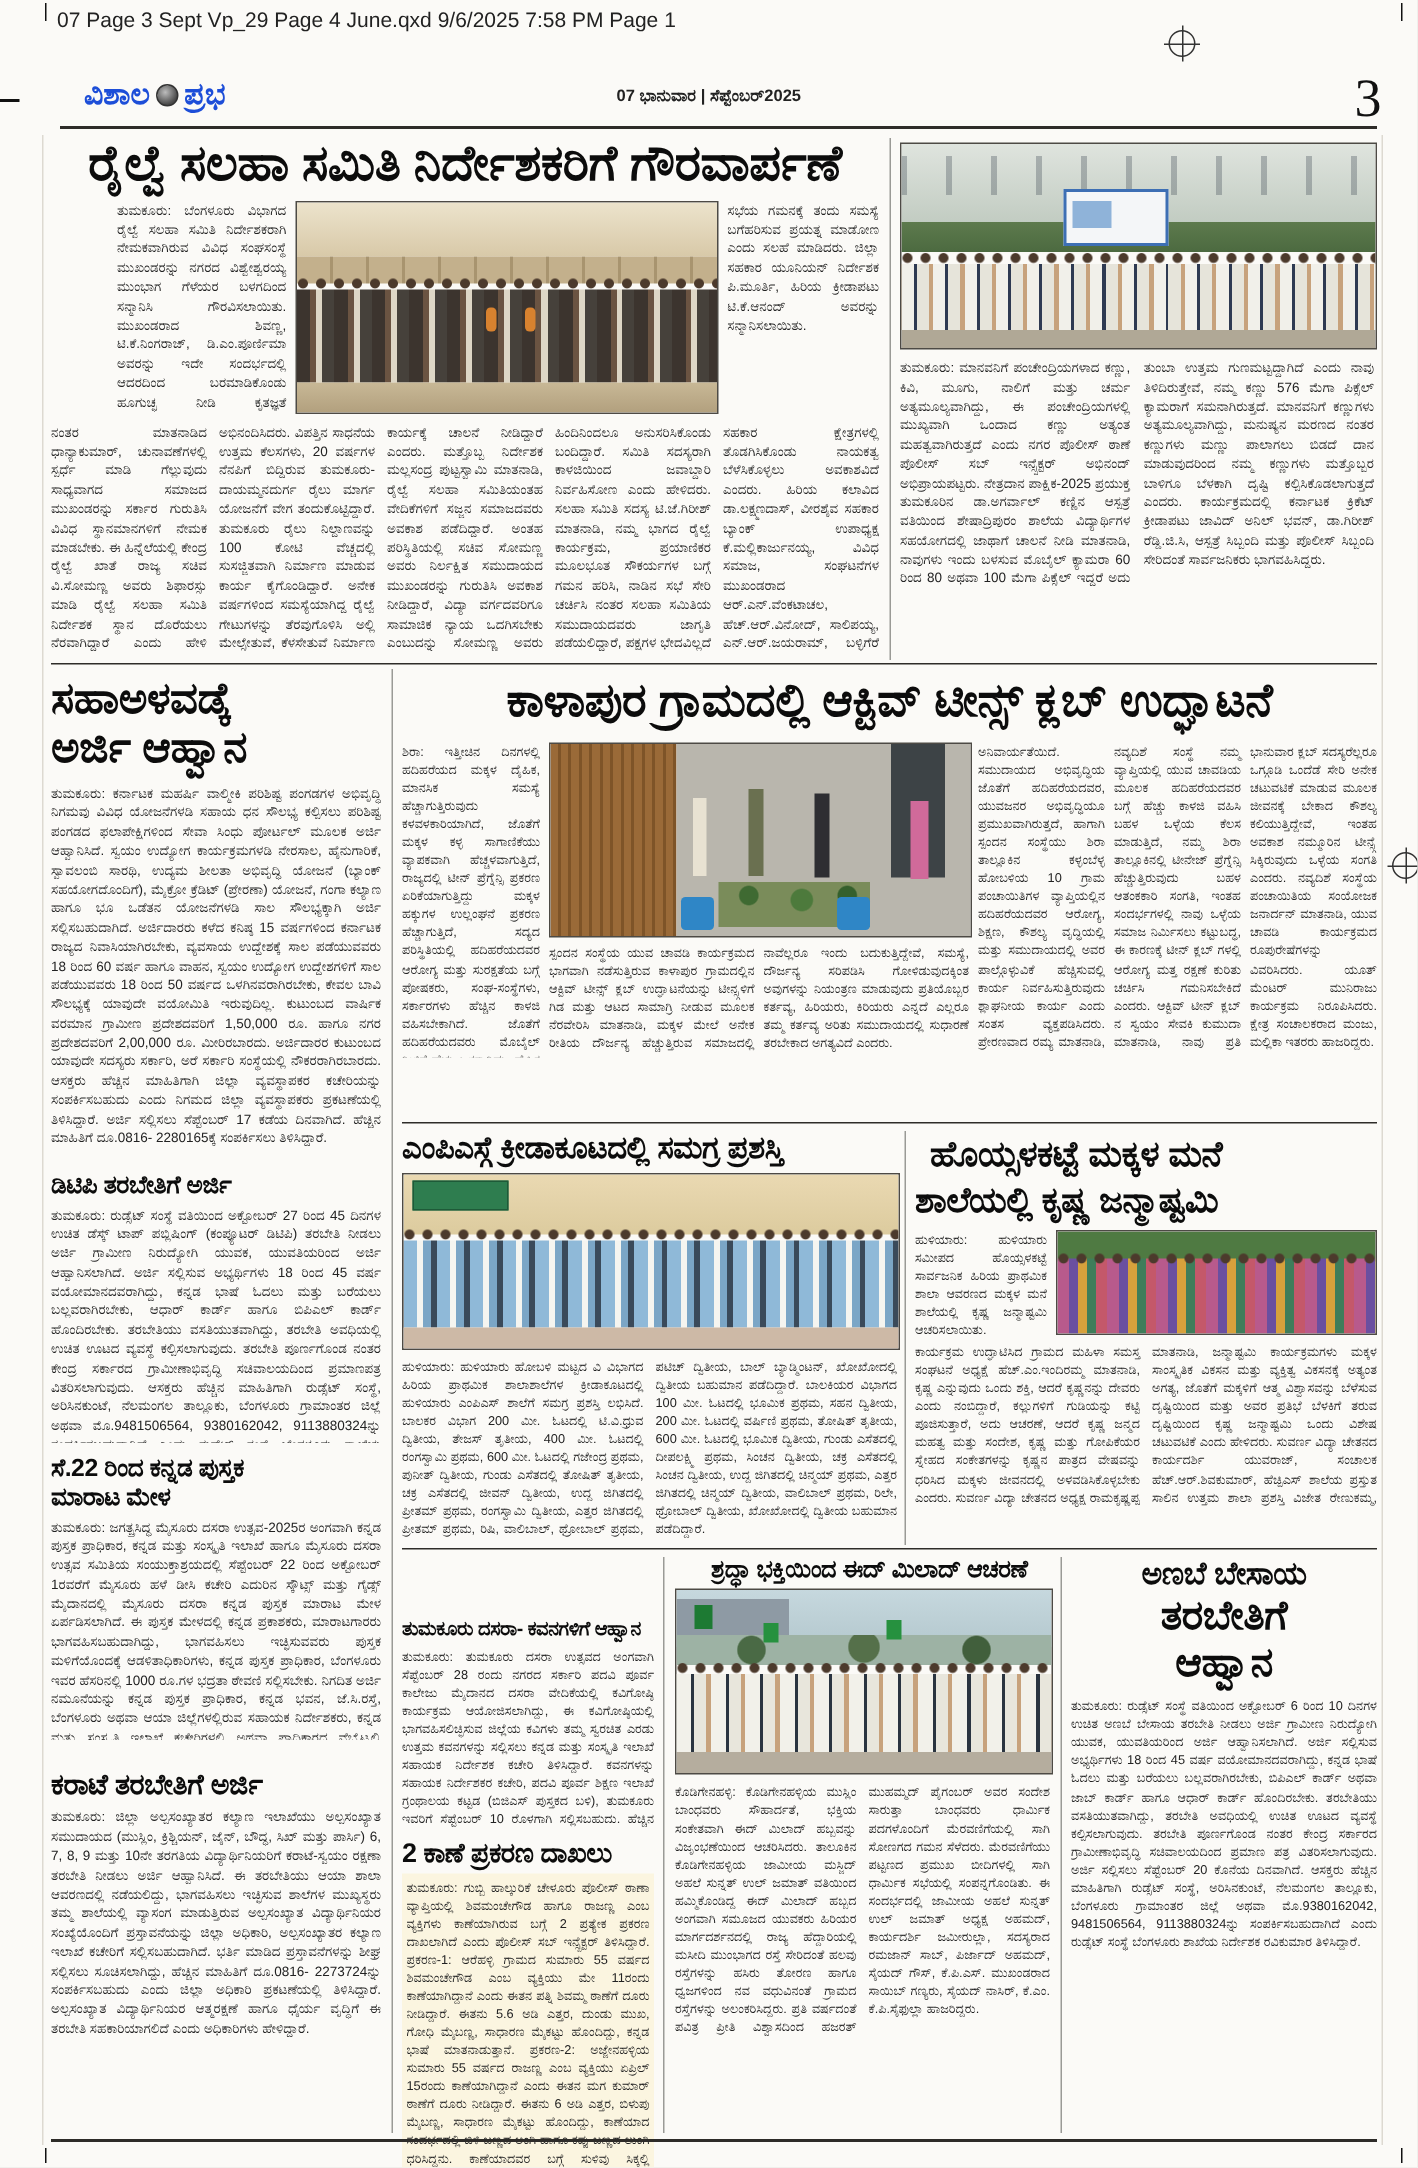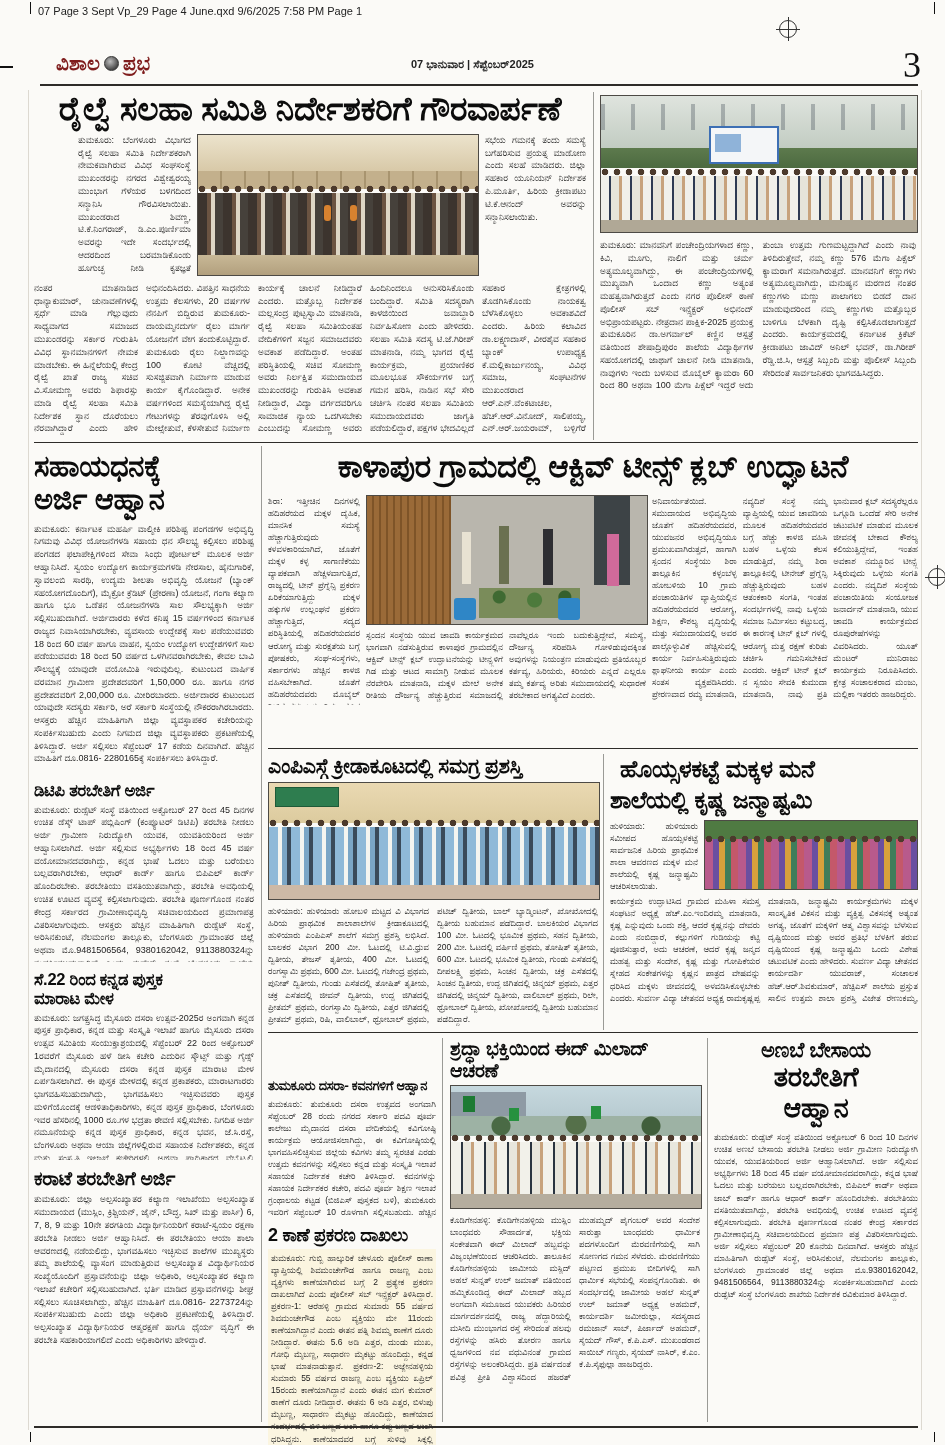--- a/index.html
+++ b/index.html
@@ -12,30 +12,30 @@
   .photo{position:relative;overflow:hidden;border:1px solid #4d4a45;}
   .vr{width:1px;background:#9a9a96;}
   .vr-light{width:1px;background:#ddd9d1;}
   .hr{background:#2e2c29;}
   .heads{position:absolute;left:0;right:0;height:9px;
          background-image:radial-gradient(circle at 4px 4px,#4c3a2c 3px,rgba(0,0,0,0) 3.6px);
          background-size:12px 9px;}
   .crosshair{position:absolute;width:16px;height:16px;border:1px solid #333;border-radius:50%;}
   .crosshair:before{content:"";position:absolute;left:50%;top:-4px;bottom:-4px;width:1px;background:#333;}
   .crosshair:after{content:"";position:absolute;top:50%;left:-4px;right:-4px;height:1px;background:#333;}
-  .mast-title{font-weight:800;font-size:20px;color:#7f1d1d;display:flex;align-items:center;gap:4px;}
+  .mast-title{font-weight:800;font-size:20px;color:#1d4ed8;display:flex;align-items:center;gap:4px;}
   .logo-dot{display:inline-block;width:13px;height:13px;border-radius:50%;
             background:radial-gradient(circle at 40% 35%,#bdbdbd,#4a4a4a 70%);border:1px solid #333;}
 </style>
 </head>
 <body>
 
 <div class="page">
 
-  <div class="abs" style="left:38px;top:5px;font-size:11px;color:#222;">07 Page 3 Sept Vp_29 Page 4 June.qxd  9/6/2025  7:58 PM  Page 1</div>
+  <div class="abs" style="left:38px;top:5px;font-size:14px;color:#222;">07 Page 3 Sept Vp_29 Page 4 June.qxd  9/6/2025  7:58 PM  Page 1</div>
   <div class="abs" style="left:30px;top:2px;width:1px;height:12px;background:#111;"></div>
   <div class="abs" style="left:934px;top:2px;width:1px;height:12px;background:#111;"></div>
   <div class="abs" style="left:0;top:66px;width:13px;height:2px;background:#111;"></div>
   <div class="crosshair" style="left:779px;top:20px;"></div>
   <div class="crosshair" style="left:928px;top:568px;"></div>
   <div class="abs vr-light" style="left:28px;top:90px;height:1340px;"></div>
   <div class="abs vr-light" style="left:921px;top:90px;height:1340px;"></div>
 
   <div class="abs mast-title" style="left:56px;top:52px;">
     <span>ವಿಶಾಲ</span>
@@ -77,34 +77,34 @@
       <div class="abs" style="left:0;right:0;top:80px;height:44px;background:repeating-linear-gradient(90deg,#f1f0ea 0 8px,#2e3a52 8px 10px,#e6e4da 10px 18px,#c7a27c 18px 21px);"></div>
       <div class="abs" style="left:0;right:0;bottom:0;height:12px;background:#b0a896;"></div>
     </div>
     <div class="bodytxt" style="margin-top:6px;height:168px;column-count:2;column-gap:9px;">ತುಮಕೂರು: ಮಾನವನಿಗೆ ಪಂಚೇಂದ್ರಿಯಗಳಾದ ಕಣ್ಣು, ಕಿವಿ, ಮೂಗು, ನಾಲಿಗೆ ಮತ್ತು ಚರ್ಮ ಅತ್ಯಮೂಲ್ಯವಾಗಿದ್ದು, ಈ ಪಂಚೇಂದ್ರಿಯಗಳಲ್ಲಿ ಮುಖ್ಯವಾಗಿ ಒಂದಾದ ಕಣ್ಣು ಅತ್ಯಂತ ಮಹತ್ವವಾಗಿರುತ್ತದೆ ಎಂದು ನಗರ ಪೊಲೀಸ್ ಠಾಣೆ ಪೊಲೀಸ್ ಸಬ್ ಇನ್ಸ್ಪೆಕ್ಟರ್ ಅಭಿನಂದ್ ಅಭಿಪ್ರಾಯಪಟ್ಟರು. ನೇತ್ರದಾನ ಪಾಕ್ಷಿಕ-2025 ಪ್ರಯುಕ್ತ ತುಮಕೂರಿನ ಡಾ.ಅಗರ್ವಾಲ್ ಕಣ್ಣಿನ ಆಸ್ಪತ್ರೆ ವತಿಯಿಂದ ಶೇಷಾದ್ರಿಪುರಂ ಶಾಲೆಯ ವಿದ್ಯಾರ್ಥಿಗಳ ಸಹಯೋಗದಲ್ಲಿ ಜಾಥಾಗೆ ಚಾಲನೆ ನೀಡಿ ಮಾತನಾಡಿ, ನಾವುಗಳು ಇಂದು ಬಳಸುವ ಮೊಬೈಲ್ ಕ್ಯಾಮರಾ 60 ರಿಂದ 80 ಅಥವಾ 100 ಮೆಗಾ ಪಿಕ್ಸೆಲ್ ಇದ್ದರೆ ಅದು ತುಂಬಾ ಉತ್ತಮ ಗುಣಮಟ್ಟದ್ದಾಗಿದೆ ಎಂದು ನಾವು ತಿಳಿದಿರುತ್ತೇವೆ, ನಮ್ಮ ಕಣ್ಣು 576 ಮೆಗಾ ಪಿಕ್ಸೆಲ್ ಕ್ಯಾಮರಾಗೆ ಸಮನಾಗಿರುತ್ತದೆ. ಮಾನವನಿಗೆ ಕಣ್ಣುಗಳು ಅತ್ಯಮೂಲ್ಯವಾಗಿದ್ದು, ಮನುಷ್ಯನ ಮರಣದ ನಂತರ ಕಣ್ಣುಗಳು ಮಣ್ಣು ಪಾಲಾಗಲು ಬಿಡದೆ ದಾನ ಮಾಡುವುದರಿಂದ ನಮ್ಮ ಕಣ್ಣುಗಳು ಮತ್ತೊಬ್ಬರ ಬಾಳಿಗೂ ಬೆಳಕಾಗಿ ದೃಷ್ಟಿ ಕಲ್ಪಿಸಿಕೊಡಲಾಗುತ್ತದೆ ಎಂದರು. ಕಾರ್ಯಕ್ರಮದಲ್ಲಿ ಕರ್ನಾಟಕ ಕ್ರಿಕೆಟ್ ಕ್ರೀಡಾಪಟು ಜಾವಿದ್ ಅನಿಲ್ ಭವನ್, ಡಾ.ಗಿರೀಶ್ ರೆಡ್ಡಿ.ಜಿ.ಸಿ, ಆಸ್ಪತ್ರೆ ಸಿಬ್ಬಂದಿ ಮತ್ತು ಪೊಲೀಸ್ ಸಿಬ್ಬಂದಿ ಸೇರಿದಂತೆ ಸಾರ್ವಜನಿಕರು ಭಾಗವಹಿಸಿದ್ದರು.</div>
   </div>
 
   <div class="abs hr" style="left:34px;top:442px;width:884px;height:1px;"></div>
 
   <div class="abs" style="left:34px;top:450px;width:220px;">
     <div>
-      <div class="headline" style="font-size:29px;">ಸಹಾಯಧನಕ್ಕೆ</div>
+      <div class="headline" style="font-size:29px;">ಸಹಾಅಳವಡ್ಕೆ</div>
       <div class="headline" style="font-size:29px;">ಅರ್ಜಿ ಆಹ್ವಾನ</div>
       <div class="bodytxt" style="margin-top:6px;height:250px;">ತುಮಕೂರು: ಕರ್ನಾಟಕ ಮಹರ್ಷಿ ವಾಲ್ಮೀಕಿ ಪರಿಶಿಷ್ಟ ಪಂಗಡಗಳ ಅಭಿವೃದ್ಧಿ ನಿಗಮವು ವಿವಿಧ ಯೋಜನೆಗಳಡಿ ಸಹಾಯ ಧನ ಸೌಲಭ್ಯ ಕಲ್ಪಿಸಲು ಪರಿಶಿಷ್ಟ ಪಂಗಡದ ಫಲಾಪೇಕ್ಷಿಗಳಿಂದ ಸೇವಾ ಸಿಂಧು ಪೋರ್ಟಲ್ ಮೂಲಕ ಅರ್ಜಿ ಆಹ್ವಾನಿಸಿದೆ. ಸ್ವಯಂ ಉದ್ಯೋಗ ಕಾರ್ಯಕ್ರಮಗಳಡಿ ನೇರಸಾಲ, ಹೈನುಗಾರಿಕೆ, ಸ್ವಾವಲಂಬಿ ಸಾರಥಿ, ಉದ್ಯಮ ಶೀಲತಾ ಅಭಿವೃದ್ಧಿ ಯೋಜನೆ (ಬ್ಯಾಂಕ್ ಸಹಯೋಗದೊಂದಿಗೆ), ಮೈಕ್ರೋ ಕ್ರೆಡಿಟ್ (ಪ್ರೇರಣಾ) ಯೋಜನೆ, ಗಂಗಾ ಕಲ್ಯಾಣ ಹಾಗೂ ಭೂ ಒಡೆತನ ಯೋಜನೆಗಳಡಿ ಸಾಲ ಸೌಲಭ್ಯಕ್ಕಾಗಿ ಅರ್ಜಿ ಸಲ್ಲಿಸಬಹುದಾಗಿದೆ. ಅರ್ಜಿದಾರರು ಕಳೆದ ಕನಿಷ್ಠ 15 ವರ್ಷಗಳಿಂದ ಕರ್ನಾಟಕ ರಾಜ್ಯದ ನಿವಾಸಿಯಾಗಿರಬೇಕು, ವ್ಯವಸಾಯ ಉದ್ದೇಶಕ್ಕೆ ಸಾಲ ಪಡೆಯುವವರು 18 ರಿಂದ 60 ವರ್ಷ ಹಾಗೂ ವಾಹನ, ಸ್ವಯಂ ಉದ್ಯೋಗ ಉದ್ದೇಶಗಳಿಗೆ ಸಾಲ ಪಡೆಯುವವರು 18 ರಿಂದ 50 ವರ್ಷದ ಒಳಗಿನವರಾಗಿರಬೇಕು, ಕೇವಲ ಬಾವಿ ಸೌಲಭ್ಯಕ್ಕೆ ಯಾವುದೇ ವಯೋಮಿತಿ ಇರುವುದಿಲ್ಲ. ಕುಟುಂಬದ ವಾರ್ಷಿಕ ವರಮಾನ ಗ್ರಾಮೀಣ ಪ್ರದೇಶದವರಿಗೆ 1,50,000 ರೂ. ಹಾಗೂ ನಗರ ಪ್ರದೇಶದವರಿಗೆ 2,00,000 ರೂ. ಮೀರಿರಬಾರದು. ಅರ್ಜಿದಾರರ ಕುಟುಂಬದ ಯಾವುದೇ ಸದಸ್ಯರು ಸರ್ಕಾರಿ, ಅರೆ ಸರ್ಕಾರಿ ಸಂಸ್ಥೆಯಲ್ಲಿ ನೌಕರರಾಗಿರಬಾರದು. ಆಸಕ್ತರು ಹೆಚ್ಚಿನ ಮಾಹಿತಿಗಾಗಿ ಜಿಲ್ಲಾ ವ್ಯವಸ್ಥಾಪಕರ ಕಚೇರಿಯನ್ನು ಸಂಪರ್ಕಿಸಬಹುದು ಎಂದು ನಿಗಮದ ಜಿಲ್ಲಾ ವ್ಯವಸ್ಥಾಪಕರು ಪ್ರಕಟಣೆಯಲ್ಲಿ ತಿಳಿಸಿದ್ದಾರೆ. ಅರ್ಜಿ ಸಲ್ಲಿಸಲು ಸೆಪ್ಟೆಂಬರ್ 17 ಕಡೆಯ ದಿನವಾಗಿದೆ. ಹೆಚ್ಚಿನ ಮಾಹಿತಿಗೆ ದೂ.0816- 2280165ಕ್ಕೆ ಸಂಪರ್ಕಿಸಲು ತಿಳಿಸಿದ್ದಾರೆ.</div>
     </div>
     <div style="margin-top:8px;">
       <div class="headline" style="font-size:16.5px;">ಡಿಟಿಪಿ ತರಬೇತಿಗೆ ಅರ್ಜಿ</div>
       <div class="bodytxt" style="margin-top:4px;height:158px;">ತುಮಕೂರು: ರುಡ್ಸೆಟ್ ಸಂಸ್ಥೆ ವತಿಯಿಂದ ಅಕ್ಟೋಬರ್ 27 ರಿಂದ 45 ದಿನಗಳ ಉಚಿತ ಡೆಸ್ಕ್ ಟಾಪ್ ಪಬ್ಲಿಷಿಂಗ್ (ಕಂಪ್ಯೂಟರ್ ಡಿಟಿಪಿ) ತರಬೇತಿ ನೀಡಲು ಅರ್ಜಿ ಗ್ರಾಮೀಣ ನಿರುದ್ಯೋಗಿ ಯುವಕ, ಯುವತಿಯರಿಂದ ಅರ್ಜಿ ಆಹ್ವಾನಿಸಲಾಗಿದೆ. ಅರ್ಜಿ ಸಲ್ಲಿಸುವ ಅಭ್ಯರ್ಥಿಗಳು 18 ರಿಂದ 45 ವರ್ಷ ವಯೋಮಾನದವರಾಗಿದ್ದು, ಕನ್ನಡ ಭಾಷೆ ಓದಲು ಮತ್ತು ಬರೆಯಲು ಬಲ್ಲವರಾಗಿರಬೇಕು, ಆಧಾರ್ ಕಾರ್ಡ್ ಹಾಗೂ ಬಿಪಿಎಲ್ ಕಾರ್ಡ್ ಹೊಂದಿರಬೇಕು. ತರಬೇತಿಯು ವಸತಿಯುತವಾಗಿದ್ದು, ತರಬೇತಿ ಅವಧಿಯಲ್ಲಿ ಉಚಿತ ಊಟದ ವ್ಯವಸ್ಥೆ ಕಲ್ಪಿಸಲಾಗುವುದು. ತರಬೇತಿ ಪೂರ್ಣಗೊಂಡ ನಂತರ ಕೇಂದ್ರ ಸರ್ಕಾರದ ಗ್ರಾಮೀಣಾಭಿವೃದ್ಧಿ ಸಚಿವಾಲಯದಿಂದ ಪ್ರಮಾಣಪತ್ರ ವಿತರಿಸಲಾಗುವುದು. ಆಸಕ್ತರು ಹೆಚ್ಚಿನ ಮಾಹಿತಿಗಾಗಿ ರುಡ್ಸೆಟ್ ಸಂಸ್ಥೆ, ಅರಿಸಿನಕುಂಟೆ, ನೆಲಮಂಗಲ ತಾಲ್ಲೂಕು, ಬೆಂಗಳೂರು ಗ್ರಾಮಾಂತರ ಜಿಲ್ಲೆ ಅಥವಾ ಮೊ.9481506564, 9380162042, 9113880324ನ್ನು ಸಂಪರ್ಕಿಸಬಹುದಾಗಿದೆ ಎಂದು ರುಡ್ಸೆಟ್ ಸಂಸ್ಥೆ ಬೆಂಗಳೂರು ಶಾಖೆಯ ನಿರ್ದೇಶಕ ರವಿಕುಮಾರ್ ತಿಳಿಸಿದ್ದಾರೆ.</div>
     </div>
     <div style="margin-top:8px;">
       <div class="headline" style="font-size:16.5px;">ಸೆ.22 ರಿಂದ ಕನ್ನಡ ಪುಸ್ತಕ</div>
       <div class="headline" style="font-size:16.5px;">ಮಾರಾಟ ಮೇಳ</div>
       <div class="bodytxt" style="margin-top:4px;height:148px;">ತುಮಕೂರು: ಜಗತ್ಪ್ರಸಿದ್ಧ ಮೈಸೂರು ದಸರಾ ಉತ್ಸವ-2025ರ ಅಂಗವಾಗಿ ಕನ್ನಡ ಪುಸ್ತಕ ಪ್ರಾಧಿಕಾರ, ಕನ್ನಡ ಮತ್ತು ಸಂಸ್ಕೃತಿ ಇಲಾಖೆ ಹಾಗೂ ಮೈಸೂರು ದಸರಾ ಉತ್ಸವ ಸಮಿತಿಯ ಸಂಯುಕ್ತಾಶ್ರಯದಲ್ಲಿ ಸೆಪ್ಟೆಂಬರ್ 22 ರಿಂದ ಅಕ್ಟೋಬರ್ 1ರವರೆಗೆ ಮೈಸೂರು ಹಳೆ ಡೀಸಿ ಕಚೇರಿ ಎದುರಿನ ಸ್ಕೌಟ್ಸ್ ಮತ್ತು ಗೈಡ್ಸ್ ಮೈದಾನದಲ್ಲಿ ಮೈಸೂರು ದಸರಾ ಕನ್ನಡ ಪುಸ್ತಕ ಮಾರಾಟ ಮೇಳ ಏರ್ಪಡಿಸಲಾಗಿದೆ. ಈ ಪುಸ್ತಕ ಮೇಳದಲ್ಲಿ ಕನ್ನಡ ಪ್ರಕಾಶಕರು, ಮಾರಾಟಗಾರರು ಭಾಗವಹಿಸಬಹುದಾಗಿದ್ದು, ಭಾಗವಹಿಸಲು ಇಚ್ಛಿಸುವವರು ಪುಸ್ತಕ ಮಳಿಗೆಯೊಂದಕ್ಕೆ ಆಡಳಿತಾಧಿಕಾರಿಗಳು, ಕನ್ನಡ ಪುಸ್ತಕ ಪ್ರಾಧಿಕಾರ, ಬೆಂಗಳೂರು ಇವರ ಹೆಸರಿನಲ್ಲಿ 1000 ರೂ.ಗಳ ಭದ್ರತಾ ಠೇವಣಿ ಸಲ್ಲಿಸಬೇಕು. ನಿಗದಿತ ಅರ್ಜಿ ನಮೂನೆಯನ್ನು ಕನ್ನಡ ಪುಸ್ತಕ ಪ್ರಾಧಿಕಾರ, ಕನ್ನಡ ಭವನ, ಜೆ.ಸಿ.ರಸ್ತೆ, ಬೆಂಗಳೂರು ಅಥವಾ ಆಯಾ ಜಿಲ್ಲೆಗಳಲ್ಲಿರುವ ಸಹಾಯಕ ನಿರ್ದೇಶಕರು, ಕನ್ನಡ ಮತ್ತು ಸಂಸ್ಕೃತಿ ಇಲಾಖೆ ಕಚೇರಿಗಳಲ್ಲಿ ಅಥವಾ ಪ್ರಾಧಿಕಾರದ ವೆಬ್ಸೈಟ್ನಲ್ಲಿ ಉಚಿತವಾಗಿ ಪಡೆದು, ಭರ್ತಿ ಮಾಡಿದ ಅರ್ಜಿಯನ್ನು ಡಿಡಿ ಯೊಂದಿಗೆ ಸೆಪ್ಟೆಂಬರ್ 18 ರೊಳಗಾಗಿ ಆಡಳಿತಾಧಿಕಾರಿಗಳು, ಕನ್ನಡ ಪುಸ್ತಕ ಪ್ರಾಧಿಕಾರ, ಕನ್ನಡ ಭವನ, ಜೆ.ಸಿ.ರಸ್ತೆ, ಬೆಂಗಳೂರು ಇವರಿಗೆ ಅಂಚೆ ಮೂಲಕ ಸಲ್ಲಿಸಲು ಕೋರಿದೆ. ಹೆಚ್ಚಿನ ಮಾಹಿತಿಗಾಗಿ ದೂ.080- 22484516, 22107704ನ್ನು ಸಂಪರ್ಕಿಸಬಹುದಾಗಿದೆ ಎಂದು ಆಡಳಿತಾಧಿಕಾರಿ ಕೆ.ಬಿ.ಕಿರಣ್ ಸಿಂಗ್ ತಿಳಿಸಿದ್ದಾರೆ.</div>
     </div>
-    <div style="margin-top:8px;">
+    <div style="margin-top:20px;">
       <div class="headline" style="font-size:19px;">ಕರಾಟೆ ತರಬೇತಿಗೆ ಅರ್ಜಿ</div>
       <div class="bodytxt" style="margin-top:4px;height:190px;">ತುಮಕೂರು: ಜಿಲ್ಲಾ ಅಲ್ಪಸಂಖ್ಯಾತರ ಕಲ್ಯಾಣ ಇಲಾಖೆಯು ಅಲ್ಪಸಂಖ್ಯಾತ ಸಮುದಾಯದ (ಮುಸ್ಲಿಂ, ಕ್ರಿಶ್ಚಿಯನ್, ಜೈನ್, ಬೌದ್ಧ, ಸಿಖ್ ಮತ್ತು ಪಾರ್ಸಿ) 6, 7, 8, 9 ಮತ್ತು 10ನೇ ತರಗತಿಯ ವಿದ್ಯಾರ್ಥಿನಿಯರಿಗೆ ಕರಾಟೆ-ಸ್ವಯಂ ರಕ್ಷಣಾ ತರಬೇತಿ ನೀಡಲು ಅರ್ಜಿ ಆಹ್ವಾನಿಸಿದೆ. ಈ ತರಬೇತಿಯು ಆಯಾ ಶಾಲಾ ಆವರಣದಲ್ಲಿ ನಡೆಯಲಿದ್ದು, ಭಾಗವಹಿಸಲು ಇಚ್ಛಿಸುವ ಶಾಲೆಗಳ ಮುಖ್ಯಸ್ಥರು ತಮ್ಮ ಶಾಲೆಯಲ್ಲಿ ವ್ಯಾಸಂಗ ಮಾಡುತ್ತಿರುವ ಅಲ್ಪಸಂಖ್ಯಾತ ವಿದ್ಯಾರ್ಥಿನಿಯರ ಸಂಖ್ಯೆಯೊಂದಿಗೆ ಪ್ರಸ್ತಾವನೆಯನ್ನು ಜಿಲ್ಲಾ ಅಧಿಕಾರಿ, ಅಲ್ಪಸಂಖ್ಯಾತರ ಕಲ್ಯಾಣ ಇಲಾಖೆ ಕಚೇರಿಗೆ ಸಲ್ಲಿಸಬಹುದಾಗಿದೆ. ಭರ್ತಿ ಮಾಡಿದ ಪ್ರಸ್ತಾವನೆಗಳನ್ನು ಶೀಘ್ರ ಸಲ್ಲಿಸಲು ಸೂಚಿಸಲಾಗಿದ್ದು, ಹೆಚ್ಚಿನ ಮಾಹಿತಿಗೆ ದೂ.0816- 2273724ನ್ನು ಸಂಪರ್ಕಿಸಬಹುದು ಎಂದು ಜಿಲ್ಲಾ ಅಧಿಕಾರಿ ಪ್ರಕಟಣೆಯಲ್ಲಿ ತಿಳಿಸಿದ್ದಾರೆ. ಅಲ್ಪಸಂಖ್ಯಾತ ವಿದ್ಯಾರ್ಥಿನಿಯರ ಆತ್ಮರಕ್ಷಣೆ ಹಾಗೂ ಧೈರ್ಯ ವೃದ್ಧಿಗೆ ಈ ತರಬೇತಿ ಸಹಕಾರಿಯಾಗಲಿದೆ ಎಂದು ಅಧಿಕಾರಿಗಳು ಹೇಳಿದ್ದಾರೆ.</div>
     </div>
   </div>
 
   <div class="abs vr" style="left:261px;top:446px;height:976px;"></div>
 
   <div class="abs" style="left:268px;top:448px;width:650px;">
     <div class="headline" style="font-size:31px;text-align:center;line-height:1.25;">ಕಾಳಾಪುರ ಗ್ರಾಮದಲ್ಲಿ ಆಕ್ಟಿವ್ ಟೀನ್ಸ್ ಕ್ಲಬ್ ಉದ್ಘಾಟನೆ</div>
     <div style="display:flex;gap:6px;margin-top:8px;">
@@ -167,21 +167,21 @@
     </div>
     <div style="margin-top:7px;">
       <div class="headline" style="font-size:18px;">2 ಕಾಣೆ ಪ್ರಕರಣ ದಾಖಲು</div>
       <div class="smalltxt" style="margin-top:3px;height:196px;background:#fbf5e0;padding:3px;">ತುಮಕೂರು: ಗುಬ್ಬಿ ಹಾಲ್ಕುರಿಕೆ ಚೇಳೂರು ಪೊಲೀಸ್ ಠಾಣಾ ವ್ಯಾಪ್ತಿಯಲ್ಲಿ ಶಿವಮಂಚೇಗೌಡ ಹಾಗೂ ರಾಜಣ್ಣ ಎಂಬ ವ್ಯಕ್ತಿಗಳು ಕಾಣೆಯಾಗಿರುವ ಬಗ್ಗೆ 2 ಪ್ರತ್ಯೇಕ ಪ್ರಕರಣ ದಾಖಲಾಗಿದೆ ಎಂದು ಪೊಲೀಸ್ ಸಬ್ ಇನ್ಸ್ಪೆಕ್ಟರ್ ತಿಳಿಸಿದ್ದಾರೆ. ಪ್ರಕರಣ-1: ಆರೆಹಳ್ಳಿ ಗ್ರಾಮದ ಸುಮಾರು 55 ವರ್ಷದ ಶಿವಮಂಚೇಗೌಡ ಎಂಬ ವ್ಯಕ್ತಿಯು ಮೇ 11ರಂದು ಕಾಣೆಯಾಗಿದ್ದಾನೆ ಎಂದು ಈತನ ಪತ್ನಿ ಶಿವಮ್ಮ ಠಾಣೆಗೆ ದೂರು ನೀಡಿದ್ದಾರೆ. ಈತನು 5.6 ಅಡಿ ಎತ್ತರ, ದುಂಡು ಮುಖ, ಗೋಧಿ ಮೈಬಣ್ಣ, ಸಾಧಾರಣ ಮೈಕಟ್ಟು ಹೊಂದಿದ್ದು, ಕನ್ನಡ ಭಾಷೆ ಮಾತನಾಡುತ್ತಾನೆ. ಪ್ರಕರಣ-2: ಅಜ್ಜೇನಹಳ್ಳಿಯ ಸುಮಾರು 55 ವರ್ಷದ ರಾಜಣ್ಣ ಎಂಬ ವ್ಯಕ್ತಿಯು ಏಪ್ರಿಲ್ 15ರಂದು ಕಾಣೆಯಾಗಿದ್ದಾನೆ ಎಂದು ಈತನ ಮಗ ಕುಮಾರ್ ಠಾಣೆಗೆ ದೂರು ನೀಡಿದ್ದಾರೆ. ಈತನು 6 ಅಡಿ ಎತ್ತರ, ಬಿಳುಪು ಮೈಬಣ್ಣ, ಸಾಧಾರಣ ಮೈಕಟ್ಟು ಹೊಂದಿದ್ದು, ಕಾಣೆಯಾದ ಸಂದರ್ಭದಲ್ಲಿ ಬಿಳಿ ಬಣ್ಣದ ಅಂಗಿ ಹಾಗೂ ಕಪ್ಪು ಬಣ್ಣದ ಲುಂಗಿ ಧರಿಸಿದ್ದನು. ಕಾಣೆಯಾದವರ ಬಗ್ಗೆ ಸುಳಿವು ಸಿಕ್ಕಲ್ಲಿ ಮೊ.9480802361, 35, 21ನ್ನು ಸಂಪರ್ಕಿಸಿ.</div>
     </div>
   </div>
 
   <div class="abs vr" style="left:442px;top:1038px;height:384px;"></div>
 
   <div class="abs" style="left:450px;top:1038px;width:250px;">
-    <div class="headline" style="font-size:19px;">ಶ್ರದ್ಧಾ ಭಕ್ತಿಯಿಂದ ಈದ್ ಮಿಲಾದ್ ಆಚರಣೆ</div>
+    <div class="headline" style="font-size:16px;margin-left:24px;">ಶ್ರದ್ಧಾ ಭಕ್ತಿಯಿಂದ ಈದ್ ಮಿಲಾದ್ ಆಚರಣೆ</div>
     <div class="photo" style="width:100%;height:122px;margin-top:3px;">
       <div class="abs" style="left:0;right:0;top:0;height:38px;background:linear-gradient(#c6d8de,#b4c8ce);"></div>
       <div class="abs" style="left:0;top:6px;width:30%;height:40px;background:#8e9aa4;"></div>
       <div class="abs" style="left:0;right:0;top:30px;height:20px;background:radial-gradient(circle at 20% 50%,#4a6a45 9px,rgba(0,0,0,0) 10px),radial-gradient(circle at 50% 40%,#55704a 10px,rgba(0,0,0,0) 11px),radial-gradient(circle at 80% 50%,#415f3c 9px,rgba(0,0,0,0) 10px),#9db2a4;"></div>
       <div class="abs" style="left:12px;top:10px;width:12px;height:16px;background:#1d7a33;"></div>
       <div class="abs" style="left:58px;top:22px;width:10px;height:13px;background:#26913f;"></div>
       <div class="abs" style="left:140px;top:20px;width:10px;height:13px;background:#26913f;"></div>
       <div class="heads" style="top:48px;"></div>
       <div class="abs" style="left:0;right:0;top:56px;height:52px;background:repeating-linear-gradient(90deg,#f2f1ea 0 10px,#2a3440 10px 12px,#e8e6dc 12px 20px,#c7a27c 20px 23px);"></div>
       <div class="abs" style="left:0;right:0;bottom:0;height:14px;background:#b5ad9e;"></div>

